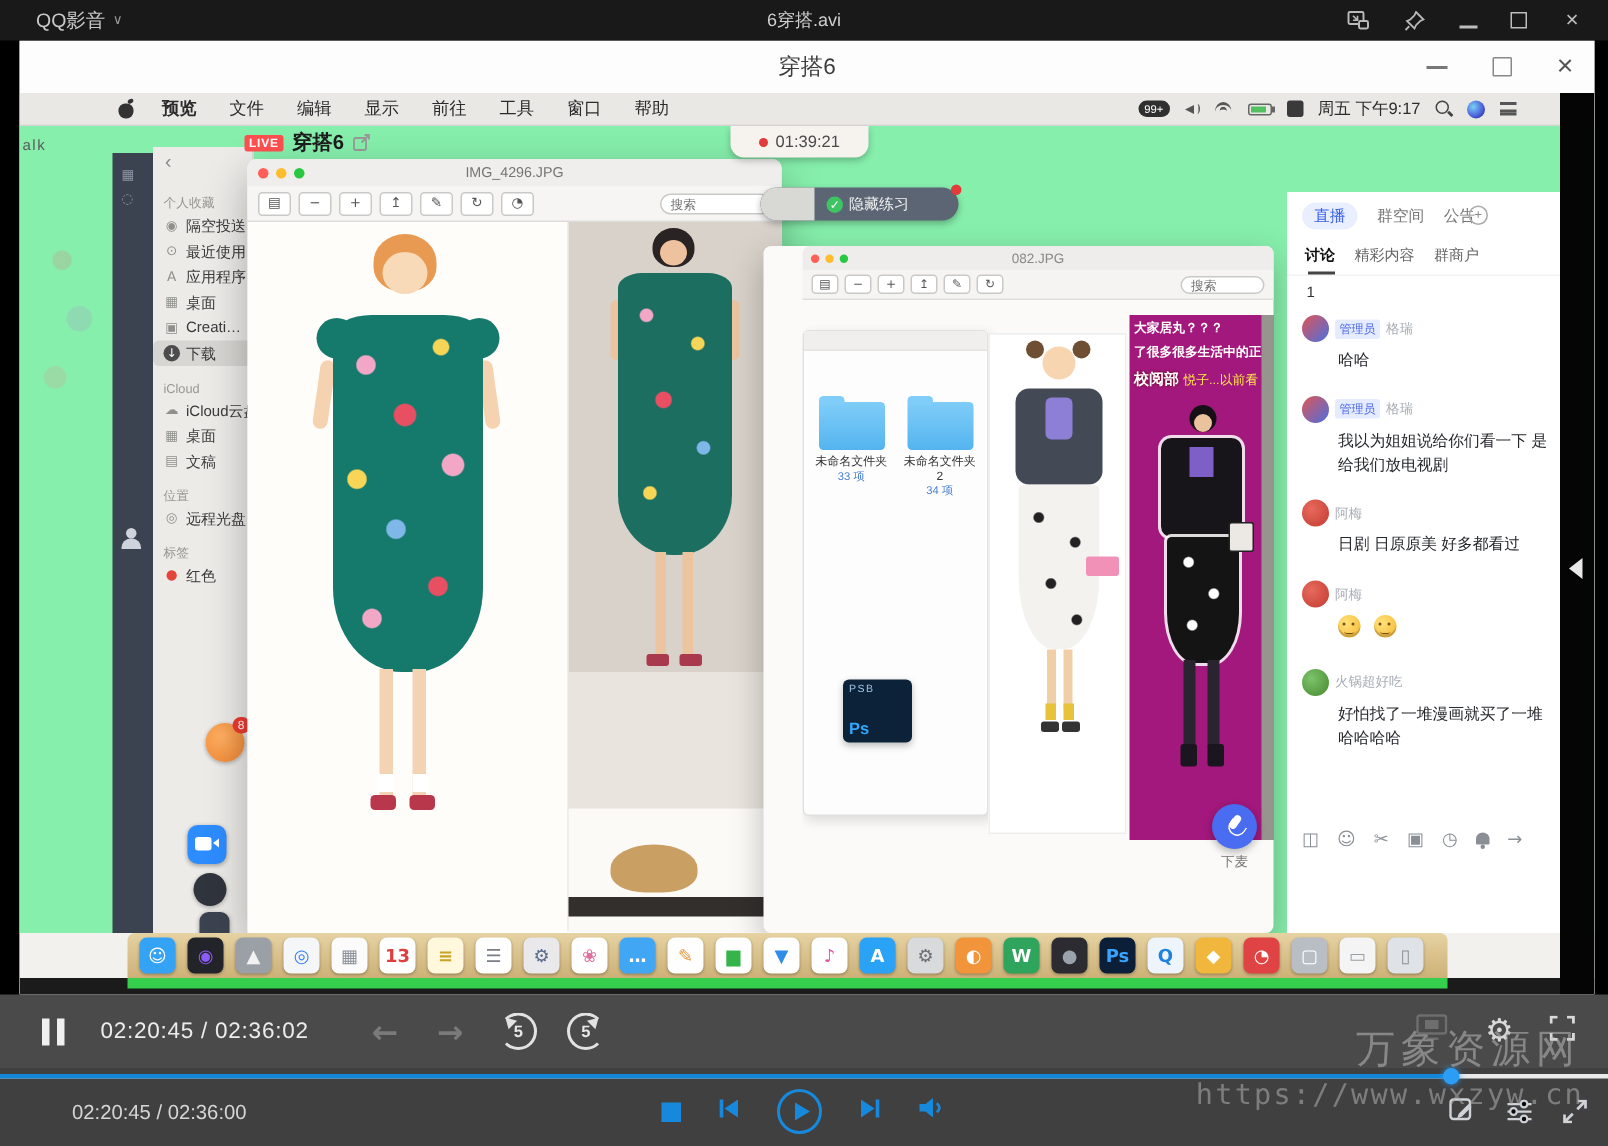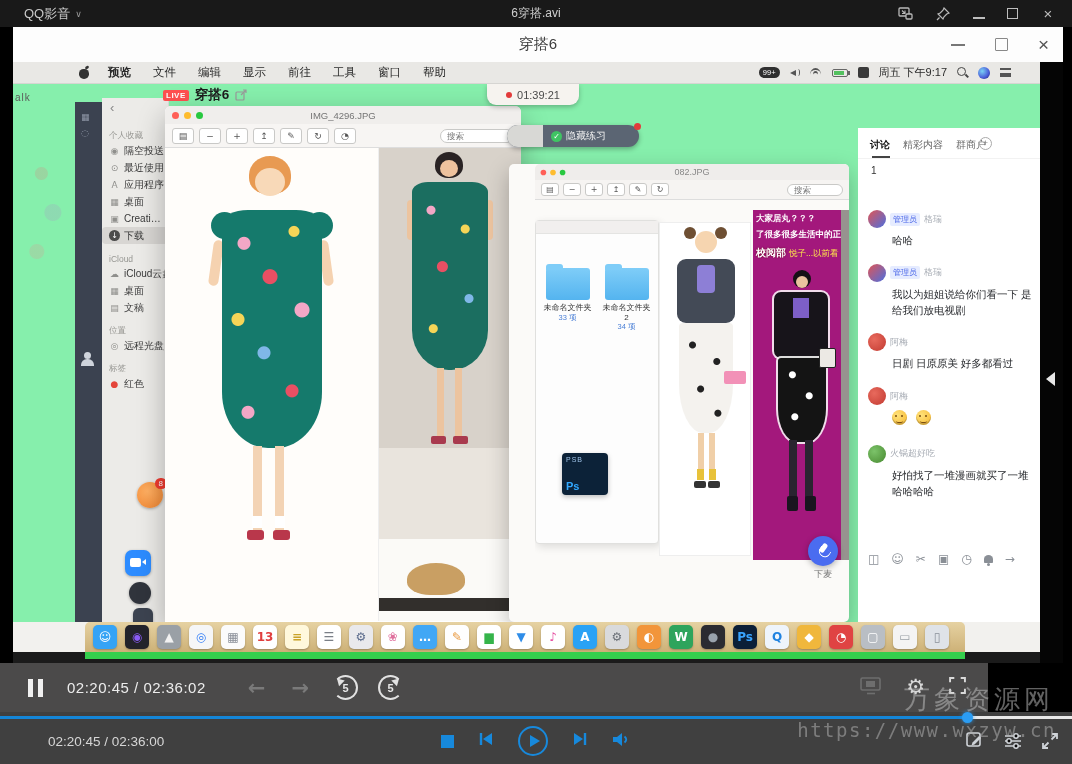--- a/index.html
+++ b/index.html
@@ -253,21 +253,21 @@
   .right-bar { position:absolute; right:0; top:0; width:23px; height:601px; background:#050505; z-index:6; }
   .rb-arrow { position:absolute; left:6px; top:310px; width:0; height:0; border-top:7px solid transparent; border-bottom:7px solid transparent; border-right:9px solid #e8e8e8; }
 
   
   .dock { position:absolute; left:72px; top:560px; width:880px; height:30px; background:linear-gradient(#e6d2a2,#cdb177); border-radius:5px 5px 0 0; display:flex; align-items:center; gap:8px; padding:0 8px; z-index:7; }
   .dock-icon { width:24px; height:24px; border-radius:5px; display:flex; align-items:center; justify-content:center; font-size:12px; font-weight:bold; box-shadow:0 1px 2px rgba(0,0,0,.25); font-family:"DejaVu Sans",sans-serif; }
   .bottom-band { position:absolute; left:0; top:590px; width:1050px; height:11px; background:#1b1b1b; }
   .green-strip { position:absolute; left:72px; top:0; width:880px; height:7px; background:#35cf4d; }
 
   
-  .control-bar { position:absolute; left:0; top:663px; width:988px; height:49px; background:#4b4a4a; display:flex; align-items:center; z-index:20; }
+  .control-bar { position:absolute; left:0; top:663px; width:1072px; height:49px; background:#4b4a4a; display:flex; align-items:center; z-index:20; }
   .pause-btn { margin-left:28px; display:flex; gap:5px; }
   .pause-btn span { width:5px; height:18px; background:#f0f0f0; }
   .cb-time { margin-left:24px; font-size:15px; color:#ececec; letter-spacing:.5px; }
   .cb-arrow { font-size:21px; color:#7a7a7a; font-weight:bold; font-family:"DejaVu Sans",sans-serif; }
   .cb-prev { margin-left:42px; } .cb-next { margin-left:26px; }
   .rot5 { width:25px; height:25px; border:2.4px solid #e2e2e2; border-radius:50%; color:#e8e8e8; font-size:11px; font-weight:bold; display:flex; align-items:center; justify-content:center; position:relative; }
   .rot5.rew { margin-left:24px; border-left-color:transparent; }
   .rot5.rew::before { content:""; position:absolute; top:-3px; left:-1px; border:4px solid transparent; border-bottom:7px solid #e2e2e2; transform:rotate(-45deg); }
   .rot5.fwd { margin-left:20px; border-right-color:transparent; }
   .rot5.fwd::before { content:""; position:absolute; top:-3px; right:-1px; border:4px solid transparent; border-bottom:7px solid #e2e2e2; transform:rotate(45deg); }
@@ -596,20 +596,26 @@
             </div>
           </div>
         </div>
 
         <div class="mic-btn">
           <div class="mic-circle"></div>
           <div class="mic-label">下麦</div>
         </div>
 
         <div class="chat-panel">
+          <div class="chat-tabs">
+
+          <span class="chat-tab active">直播</span>
+              <span class="chat-tab">群空间</span>
+              <span class="chat-tab">公告</span>
+            </div>
           <span class="tab-plus" style="position:absolute;right:48px;top:9px">+</span>
           <div class="chat-subtabs">
 
           <span class="chat-subtab active">讨论</span>
               <span class="chat-subtab">精彩内容</span>
               <span class="chat-subtab">群商户</span>
             </div>
           <div class="online-count">1</div>
 
           <div class="messages">

